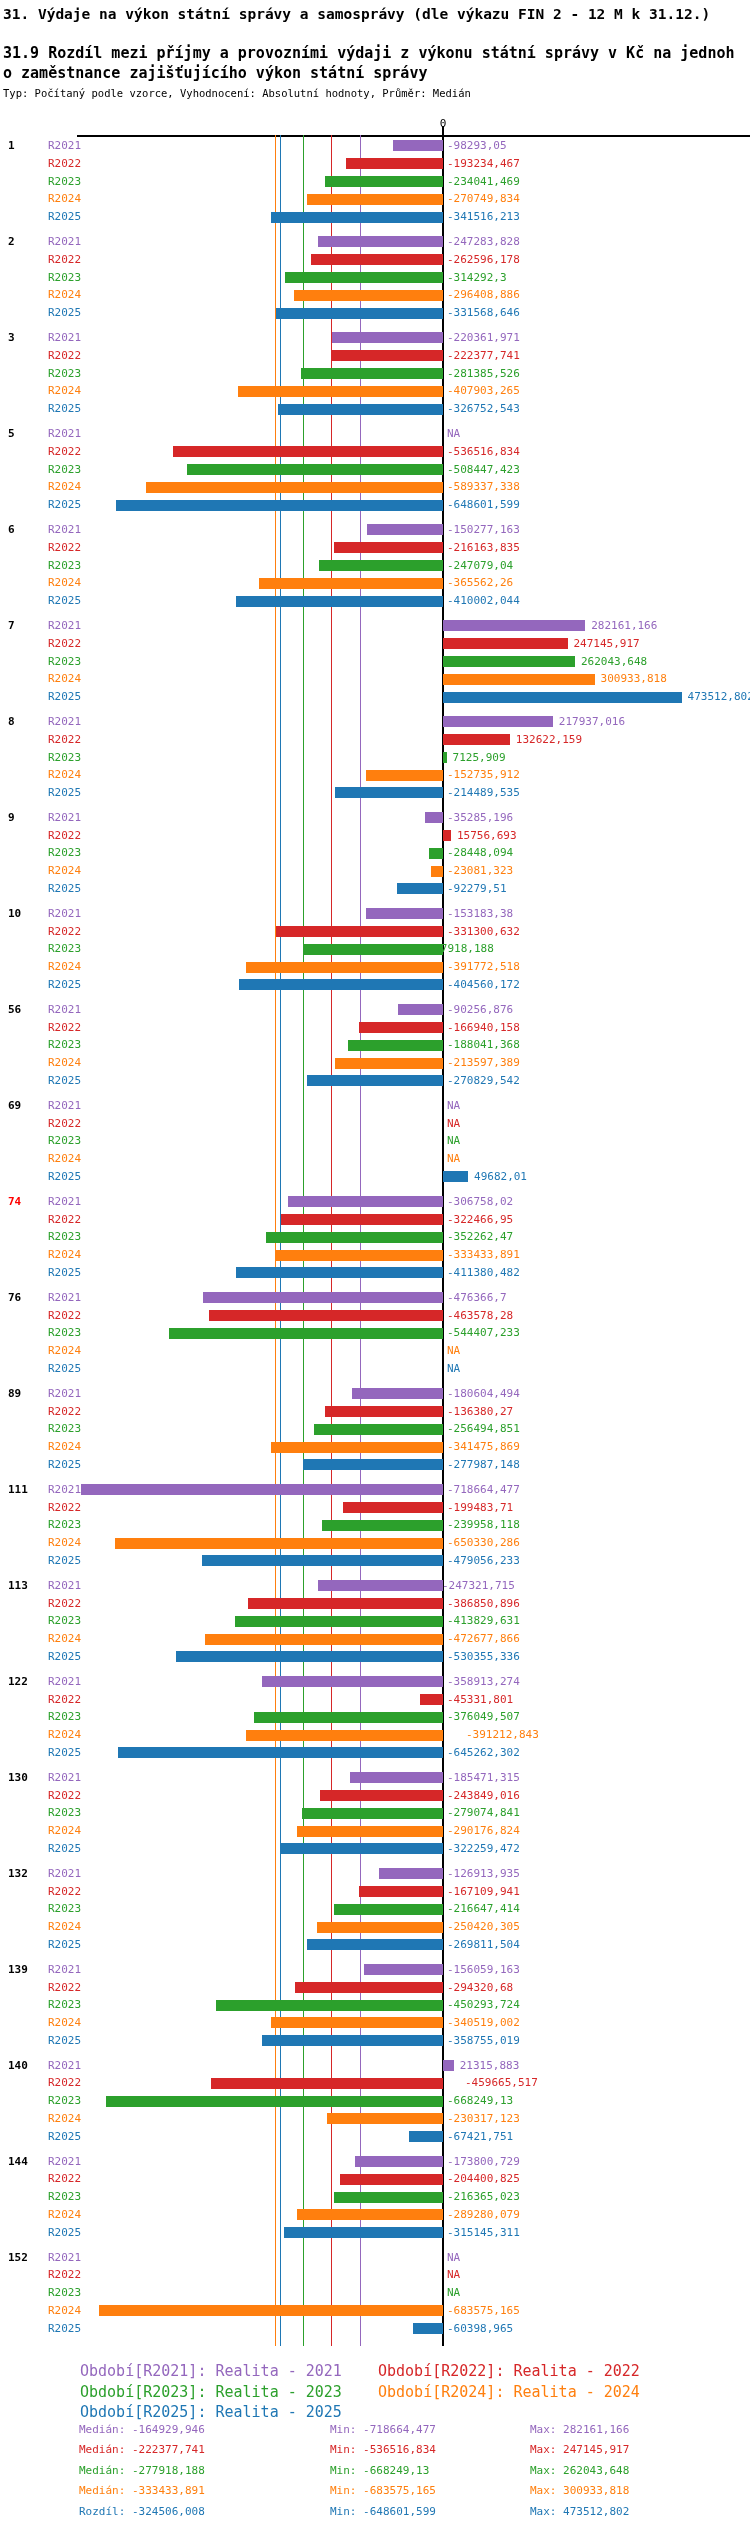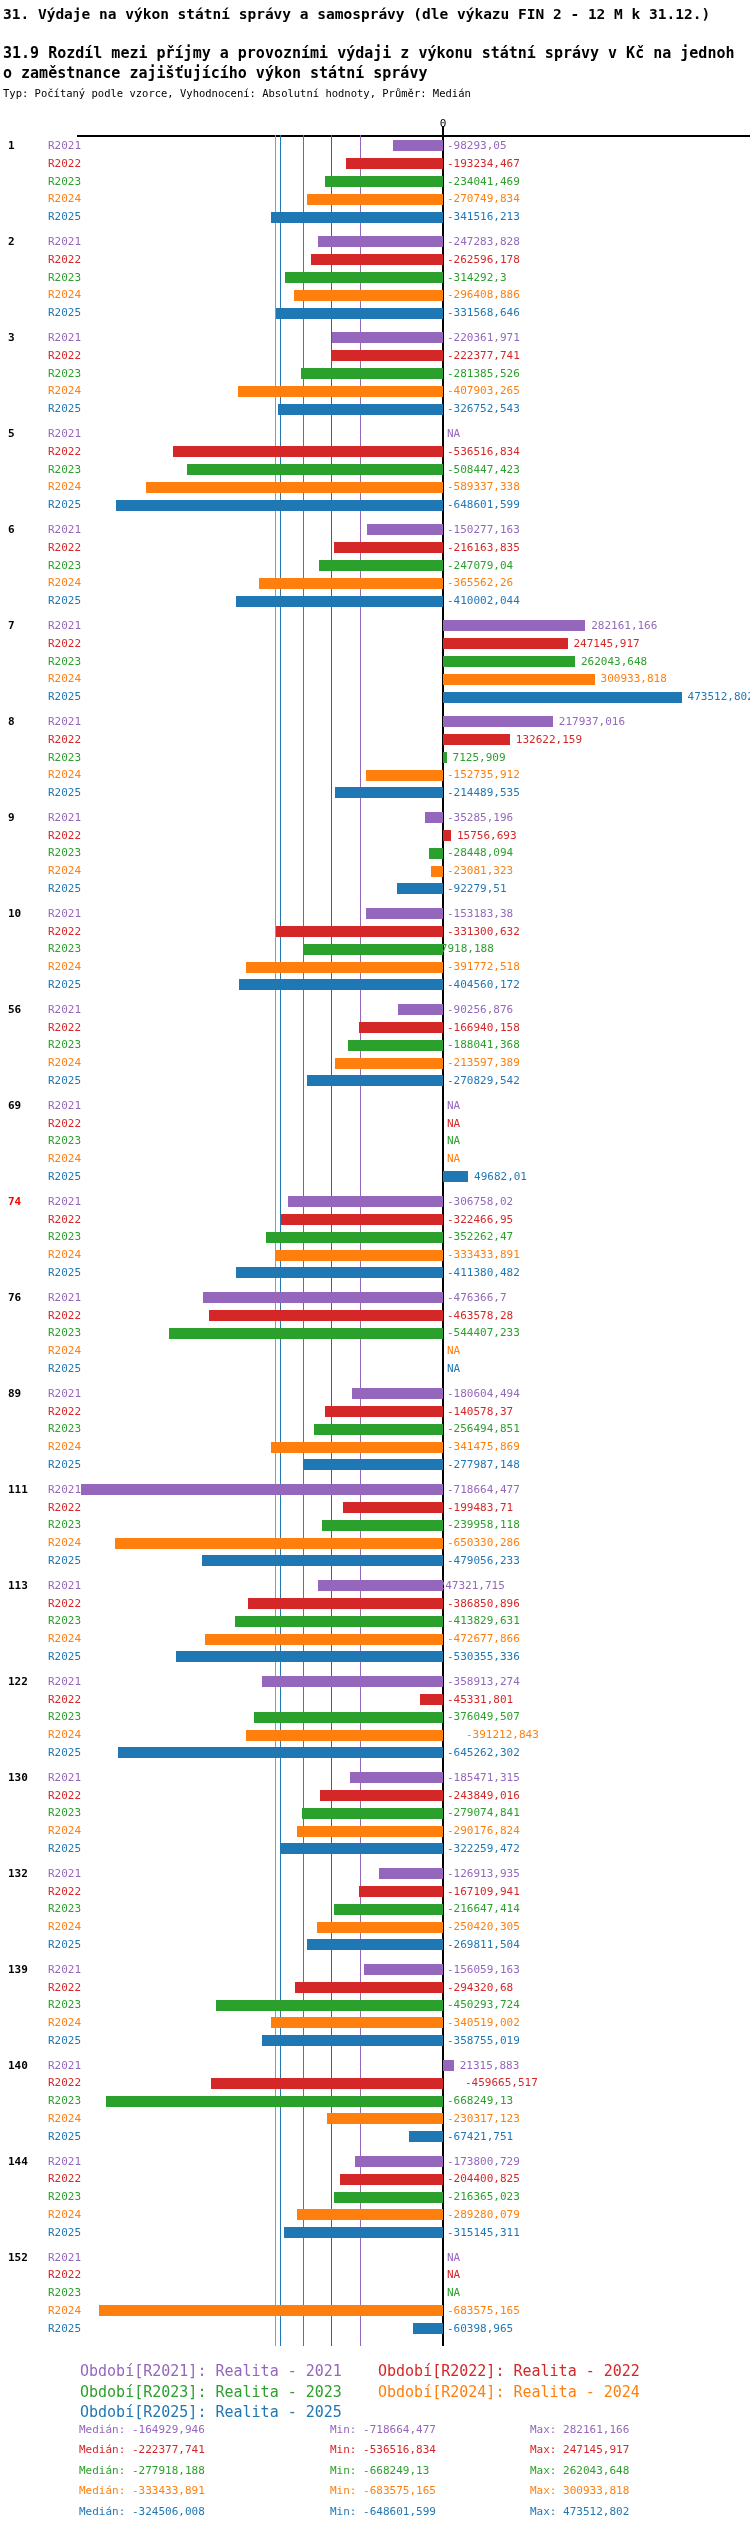--- a/index.html
+++ b/index.html
@@ -407,21 +407,21 @@
         <div class="group">
           <div class="row">
             <span class="gid">89</span>
             <span class="ylab" style="color: rgb(148, 103, 189);">R2021</span>
             <div class="bar" style="background: rgb(148, 103, 189); width: 90.9846px; left: 352.015px;"></div>
             <span class="vlab" style="left: 447px; color: rgb(148, 103, 189);">-180604,494</span>
           </div>
           <div class="row">
             <span class="ylab" style="color: rgb(214, 39, 40);">R2022</span>
             <div class="bar" style="background: rgb(214, 39, 40); width: 118.063px; left: 324.937px;"></div>
-            <span class="vlab" style="left: 447px; color: rgb(214, 39, 40);">-140578,37</span>
+            <span class="vlab" style="left: 447px; color: rgb(214, 39, 40);">-136380,27</span>
           </div>
           <div class="row">
             <span class="ylab" style="color: rgb(44, 160, 44);">R2023</span>
             <div class="bar" style="background: rgb(44, 160, 44); width: 129.217px; left: 313.783px;"></div>
             <span class="vlab" style="left: 447px; color: rgb(44, 160, 44);">-256494,851</span>
           </div>
           <div class="row">
             <span class="ylab" style="color: rgb(255, 127, 14);">R2024</span>
             <div class="bar" style="background: rgb(255, 127, 14); width: 172.028px; left: 270.972px;"></div>
             <span class="vlab" style="left: 447px; color: rgb(255, 127, 14);">-341475,869</span>
@@ -458,21 +458,21 @@
             <span class="ylab" style="color: rgb(31, 119, 180);">R2025</span>
             <div class="bar" style="background: rgb(31, 119, 180); width: 241.338px; left: 201.662px;"></div>
             <span class="vlab" style="left: 447px; color: rgb(31, 119, 180);">-479056,233</span>
           </div>
         </div>
         <div class="group">
           <div class="row">
             <span class="gid">113</span>
             <span class="ylab" style="color: rgb(148, 103, 189);">R2021</span>
             <div class="bar" style="background: rgb(148, 103, 189); width: 124.595px; left: 318.405px;"></div>
-            <span class="vlab" style="left: 432px; color: rgb(148, 103, 189);">-247321,715</span>
+            <span class="vlab" style="left: 442px; color: rgb(148, 103, 189);">-247321,715</span>
           </div>
           <div class="row">
             <span class="ylab" style="color: rgb(214, 39, 40);">R2022</span>
             <div class="bar" style="background: rgb(214, 39, 40); width: 194.887px; left: 248.113px;"></div>
             <span class="vlab" style="left: 447px; color: rgb(214, 39, 40);">-386850,896</span>
           </div>
           <div class="row">
             <span class="ylab" style="color: rgb(44, 160, 44);">R2023</span>
             <div class="bar" style="background: rgb(44, 160, 44); width: 208.478px; left: 234.522px;"></div>
             <span class="vlab" style="left: 447px; color: rgb(44, 160, 44);">-413829,631</span>
@@ -697,17 +697,17 @@
       <div class="abs stat" style="left: 530px; top: 2423px; color: rgb(148, 103, 189);">Max: 282161,166</div>
       <div class="abs stat" style="left: 79px; top: 2443.4px; color: rgb(214, 39, 40);">Medián: -222377,741</div>
       <div class="abs stat" style="left: 330px; top: 2443.4px; color: rgb(214, 39, 40);">Min: -536516,834</div>
       <div class="abs stat" style="left: 530px; top: 2443.4px; color: rgb(214, 39, 40);">Max: 247145,917</div>
       <div class="abs stat" style="left: 79px; top: 2463.8px; color: rgb(44, 160, 44);">Medián: -277918,188</div>
       <div class="abs stat" style="left: 330px; top: 2463.8px; color: rgb(44, 160, 44);">Min: -668249,13</div>
       <div class="abs stat" style="left: 530px; top: 2463.8px; color: rgb(44, 160, 44);">Max: 262043,648</div>
       <div class="abs stat" style="left: 79px; top: 2484.2px; color: rgb(255, 127, 14);">Medián: -333433,891</div>
       <div class="abs stat" style="left: 330px; top: 2484.2px; color: rgb(255, 127, 14);">Min: -683575,165</div>
       <div class="abs stat" style="left: 530px; top: 2484.2px; color: rgb(255, 127, 14);">Max: 300933,818</div>
-      <div class="abs stat" style="left: 79px; top: 2504.6px; color: rgb(31, 119, 180);">Medián: -324506,008</div>
+      <div class="abs stat" style="left: 79px; top: 2504.6px; color: rgb(31, 119, 180);">Rozdíl: -324506,008</div>
       <div class="abs stat" style="left: 330px; top: 2504.6px; color: rgb(31, 119, 180);">Min: -648601,599</div>
       <div class="abs stat" style="left: 530px; top: 2504.6px; color: rgb(31, 119, 180);">Max: 473512,802</div>
     </div>
 </div>
 
 </body></html>

